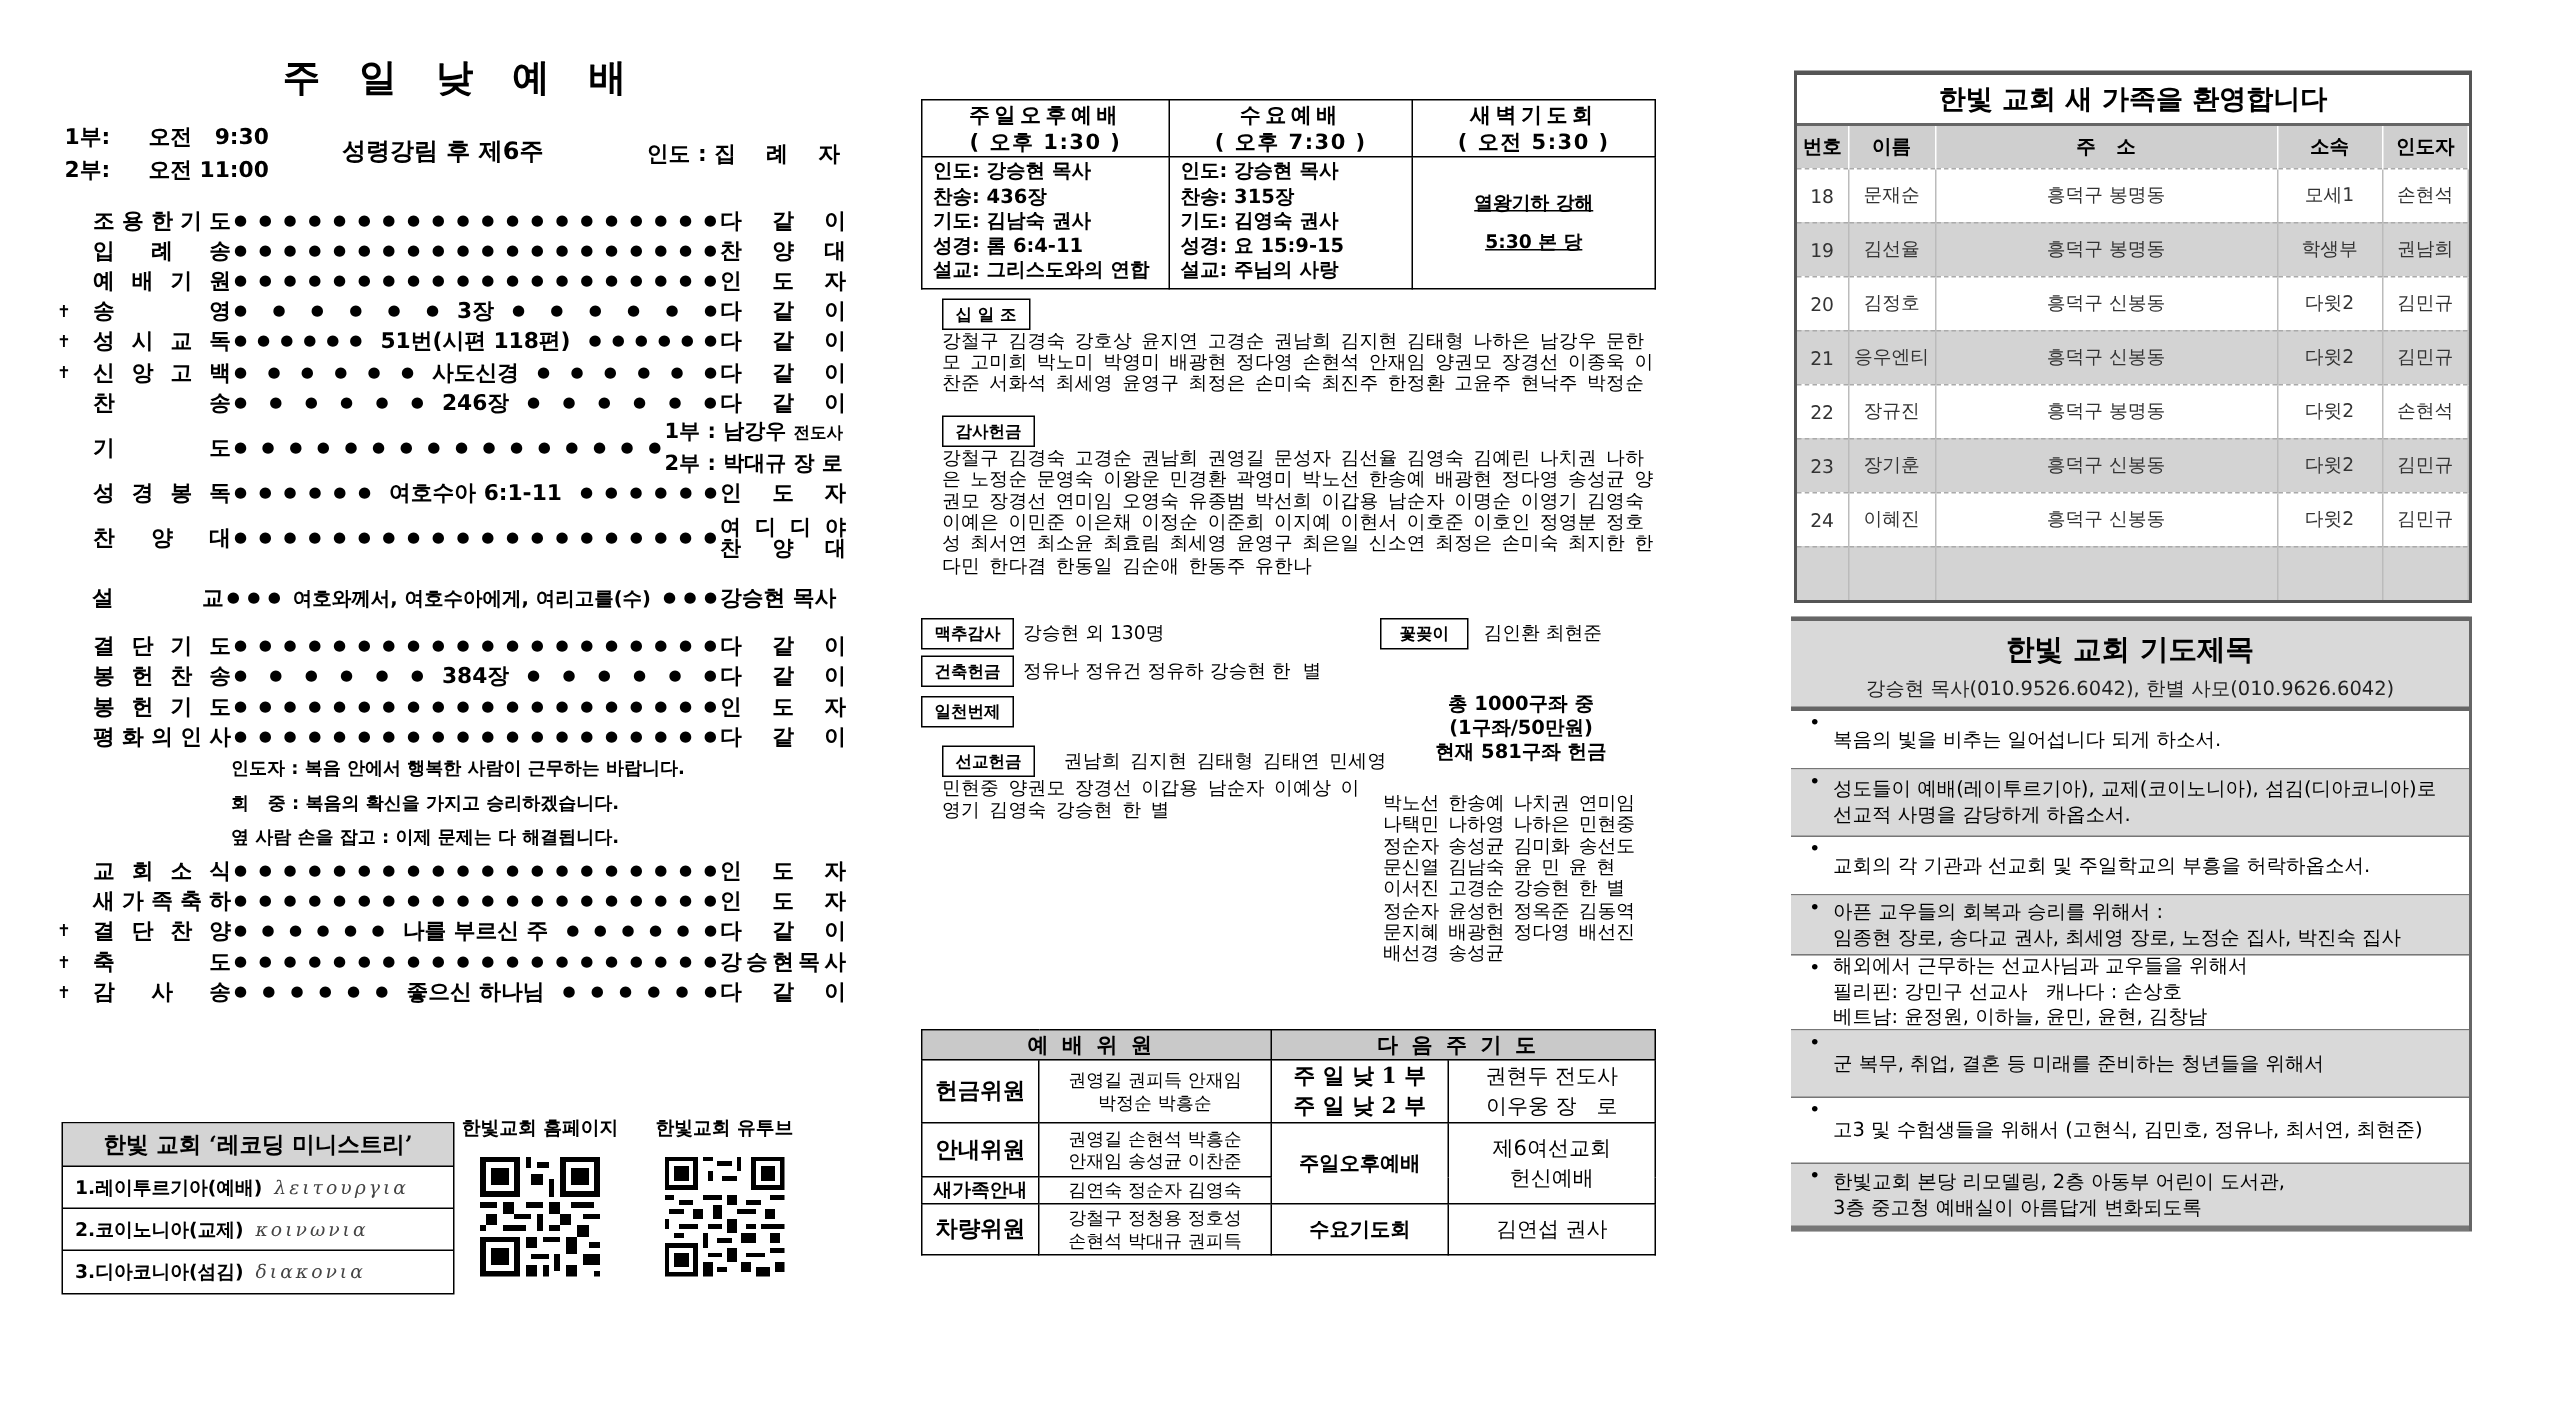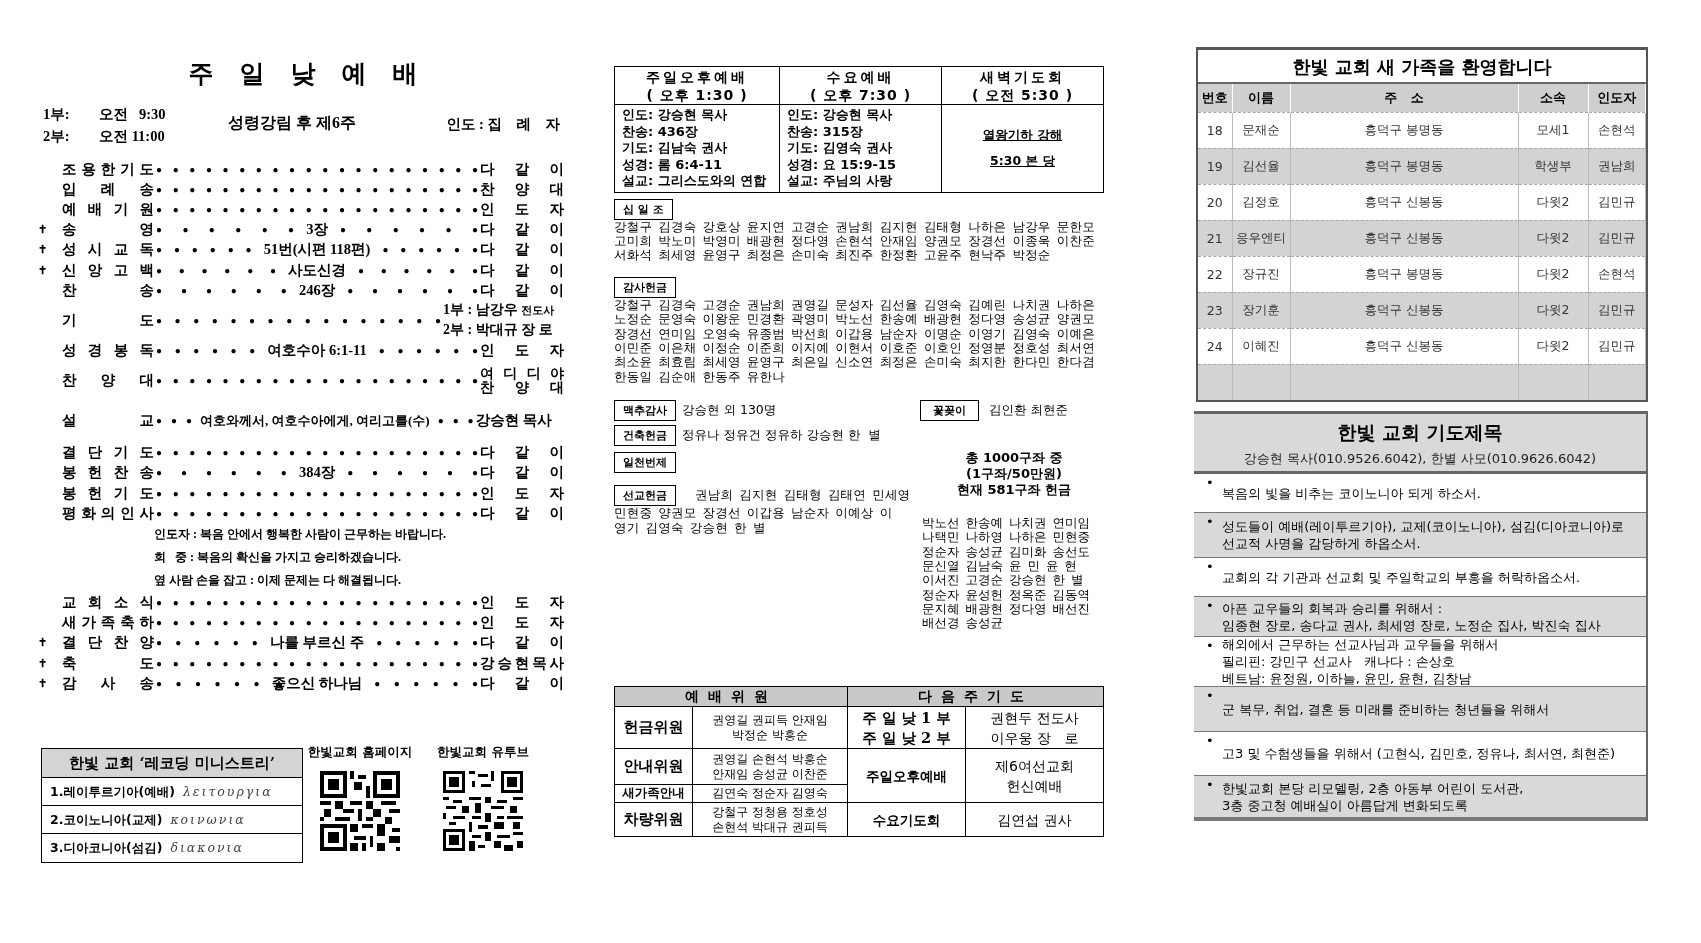--- a/index.html
+++ b/index.html
@@ -1,20 +1,20 @@
 <!DOCTYPE html>
 <html><head>
 <meta charset="utf-8">
 <style>
   * { box-sizing: border-box; margin: 0; padding: 0; }
   html, body { width: 1701px; height: 943px; background: #ffffff; overflow: hidden; }
   body { position: relative; font-family: "DejaVu Sans", "Liberation Sans", sans-serif; color: #000; }
 
   
-  .left { position: absolute; left: 38px; top: 57px; width: 530px; font-family: Liberation Serif, serif; }
+  .left { position: absolute; left: 38px; top: 35px; width: 530px; }
   .main-title { text-align: center; font-size: 25px; font-weight: bold; letter-spacing: 26px; padding-left: 26px; height: 36px; }
   .svc-head { position: relative; height: 46px; margin-top: 10px; font-size: 14.5px; font-weight: bold; }
   .svc-times { position: absolute; left: 5px; top: 0; line-height: 22px; }
   .svc-times .row span:first-child { display: inline-block; width: 56px; }
   .svc-week { position: absolute; left: 190px; top: 10px; font-size: 16px; font-weight: bold; }
   .svc-leader { position: absolute; right: 8px; top: 12px; }
   .order { margin-top: 10px; font-size: 14.5px; font-weight: bold; }
   .orow { display: flex; align-items: center; height: 20.2px; white-space: nowrap; }
   .orow .stand { width: 14px; font-size: 11px; }
   .orow .item { width: 102px; display: flex; justify-content: space-between; padding-left: 10px; }
@@ -40,21 +40,21 @@
   .qr { margin: 10px auto 0; width: 80px; height: 80px; }
 
   
   .mid-col { position: absolute; left: 614px; top: 66px; width: 490px; }
   .svc-table { width: 490px; border-collapse: collapse; border: 1.5px solid #000; }
   .svc-table th { border: 1px solid #000; font-size: 14px; font-weight: bold; line-height: 18px; height: 38px; letter-spacing: 3px; }
   .svc-table td { border: 1px solid #000; font-size: 13px; font-weight: bold; vertical-align: top; padding: 2px 7px; line-height: 16.5px; margin-left: 32px; }
   .svc-table td.center { text-align: center; vertical-align: middle; line-height: 26px; font-size: 12.5px; text-decoration: underline; }
   .tagbox { display: inline-block; border: 1.5px solid #000; font-size: 11px; font-weight: bold; padding: 2px 8px; margin-top: 2px; }
   .names { font-size: 12.5px; line-height: 14.4px; letter-spacing: 0.2px; word-spacing: 2px; }
-  .sec { margin-top: 4px; }
+  .sec { margin-top: 4px; margin-left: 14px; }
   .inline-row { display: flex; align-items: center; margin-top: 4px; font-size: 12.5px; }
   .inline-row .tagbox { margin-right: 6px; margin-top: 0; }
   .build-wrap { position: relative; }
   .build-summary { position: absolute; left: 325px; top: 4px; width: 150px; text-align: center; font-size: 13px; font-weight: bold; line-height: 16px; }
   .build-list { position: absolute; left: 308px; top: 70px; width: 170px; font-size: 12.5px; line-height: 14.3px; word-spacing: 2px; }
   .duty-table { position: absolute; left: 614px; top: 686px; width: 490px; border-collapse: collapse; border: 1.5px solid #000; }
   .duty-table th { background: #c9c9c9; font-size: 14px; font-weight: bold; letter-spacing: 9px; height: 20px; border: 1px solid #000; }
   .duty-table td { border: 1px solid #000; text-align: center; }
   .duty-table .role { font-family: "DejaVu Serif", serif; font-weight: bold; font-size: 15px; width: 78px; }
   .duty-table .role.sm { font-family: "DejaVu Sans", sans-serif; font-size: 12.5px; }
@@ -911,21 +911,21 @@
 
   <div class="sec">
     <span class="tagbox">십 일 조</span>
     <div class="names">강철구 김경숙 강호상 윤지연 고경순 권남희 김지현 김태형 나하은 남강우 문한모 고미희 박노미 박영미 배광현 정다영 손현석 안재임 양권모 장경선 이종욱 이찬준 서화석 최세영 윤영구 최정은 손미숙 최진주 한정환 고윤주 현낙주 박정순</div>
   </div>
   <div class="sec" style="margin-top:12px">
     <span class="tagbox">감사헌금</span>
     <div class="names">강철구 김경숙 고경순 권남희 권영길 문성자 김선율 김영숙 김예린 나치권 나하은 노정순 문영숙 이왕운 민경환 곽영미 박노선 한송예 배광현 정다영 송성균 양권모 장경선 연미임 오영숙 유종범 박선희 이갑용 남순자 이명순 이영기 김영숙 이예은 이민준 이은채 이정순 이준희 이지예 이현서 이호준 이호인 정영분 정호성 최서연 최소윤 최효림 최세영 윤영구 최은일 신소연 최정은 손미숙 최지한 한다민 한다겸 한동일 김순애 한동주 유한나</div>
   </div>
 
-  <div class="inline-row" style="margin-top:16px; position:relative">
+  <div class="inline-row" style="margin-top:28px; position:relative">
     <span class="tagbox">맥추감사</span>
     <span>강승현 외 130명</span>
     <span class="tagbox" style="position:absolute; left:306px; padding:2px 12px">꽃꽂이</span>
     <span style="position:absolute; left:375px">김인환 최현준</span>
   </div>
   <div class="inline-row">
     <span class="tagbox">건축헌금</span>
     <span style="white-space:pre">정유나 정유건 정유하 강승현 한  별</span>
   </div>
 
@@ -1070,21 +1070,21 @@
 
 <div class="prayer">
   <div class="ph">
     <div class="pt">한빛 교회 기도제목</div>
     <div class="ps">강승현 목사(010.9526.6042), 한별 사모(010.9626.6042)</div>
   </div>
   <div id="prayer-items">
       <div class="pi" style="height: 39px;">
         <span class="bul" style="margin-top:0">•</span>
         <div>
-          <div style="white-space:pre">복음의 빛을 비추는 코이노니아 되게 하소서.</div>
+          <div style="white-space:pre">복음의 빛을 비추는 일어섭니다 되게 하소서.</div>
         </div>
       </div>
       <div class="pi alt" style="height: 45px;">
         <span class="bul" style="margin-top:0">•</span>
         <div>
           <div style="white-space:pre">성도들이 예배(레이투르기아), 교제(코이노니아), 섬김(디아코니아)로</div>
           <div style="white-space:pre">선교적 사명을 감당하게 하옵소서.</div>
         </div>
       </div>
       <div class="pi" style="height: 39px;">

